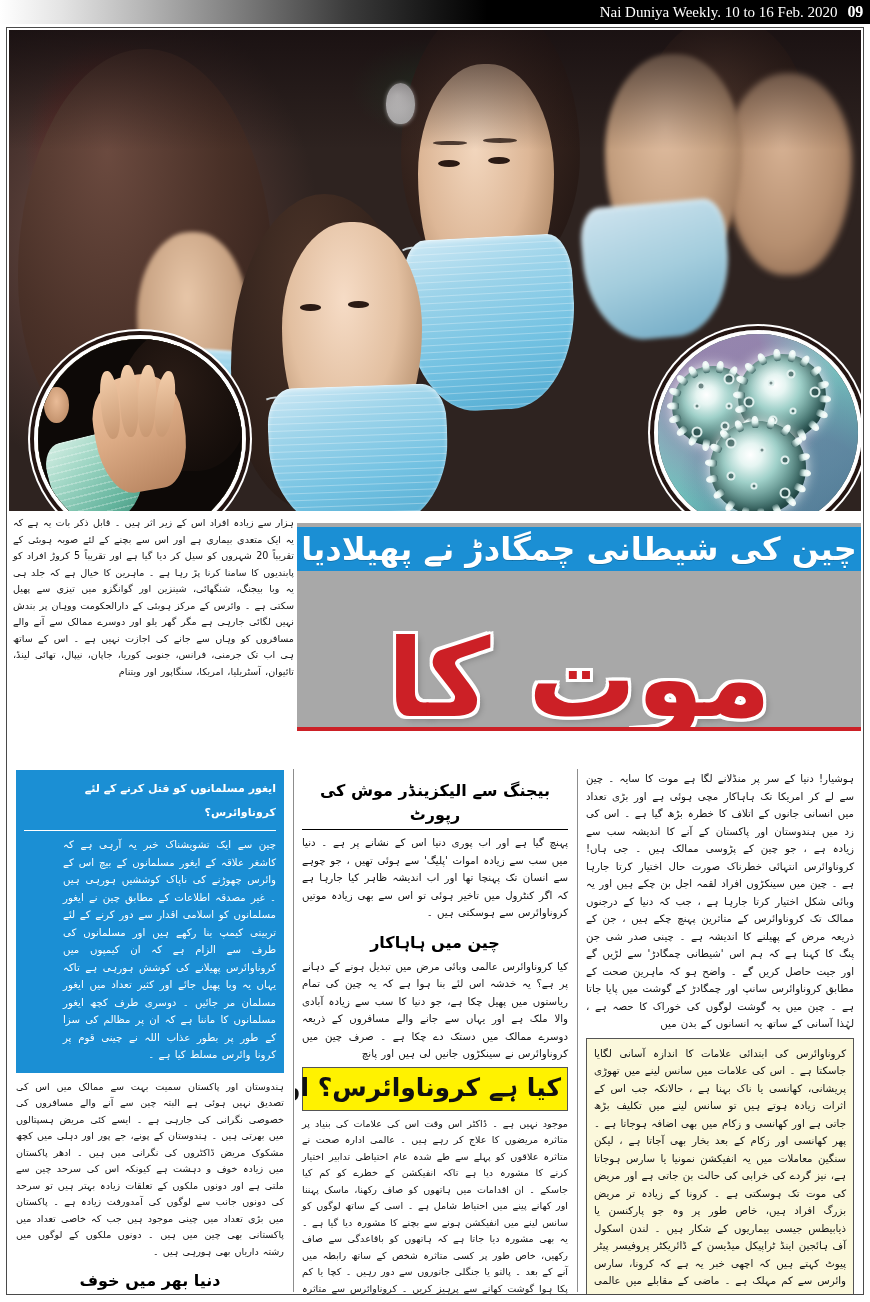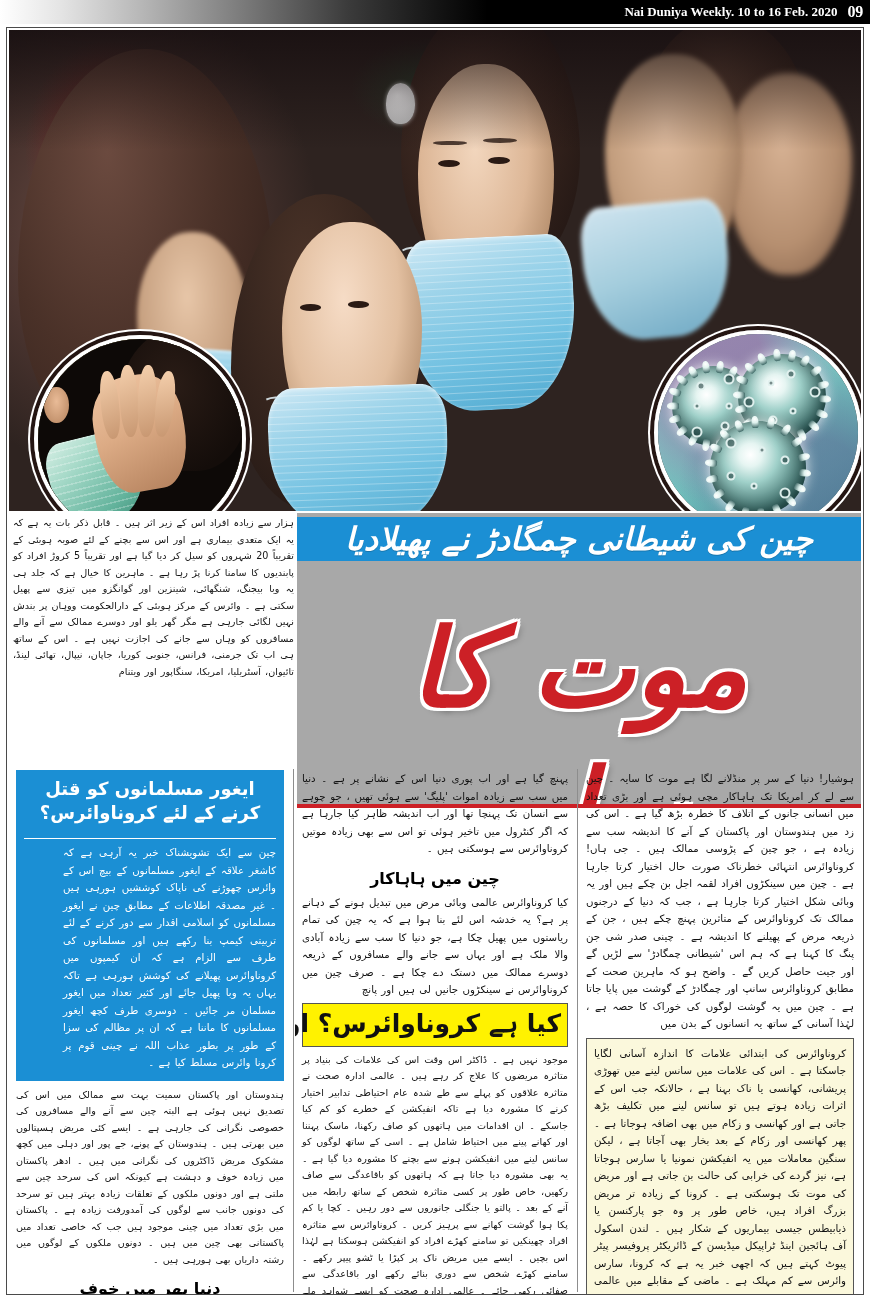--- a/index.html
+++ b/index.html
@@ -38,22 +38,22 @@
     font-family: "Liberation Serif", "DejaVu Serif", serif;
     font-weight: bold;
     font-size: 16px;
     padding: 0 7px 0 10px;
     line-height: 24px;
     letter-spacing: -0.3px;
   }
   .mast-title {
     color: #ffffff;
     font-family: "Liberation Serif", "DejaVu Serif", serif;
-    font-weight: bold;
-    font-size: 13px;
+    font-weight: normal;
+    font-size: 15px;
     line-height: 24px;
     white-space: nowrap;
   }
 
   
   .frame {
     position: absolute;
     left: 6px; top: 27px;
     width: 858px; height: 1268px;
     border: 1.5px solid #4a4a4a;
@@ -252,25 +252,24 @@
     left: 2px; top: 485px;
     width: 290px; height: 166px;
     padding: 2px 5px 0 4px;
     background: #ffffff;
     overflow: hidden;
   }
 
   
   .headline {
     position: absolute;
-    left: 290px; top: 485px;
-    width: 564px; height: 295px;
+    left: 290px; top: 495px;
+    width: 564px; height: 208px;
     background: #a8a8a8;
     overflow: hidden;
-    font-style: italic;
   }
   .hl-bar {
     position: absolute; left: 0; top: 4px;
     width: 100%; height: 44px;
     background: #1b8fd4;
     display: flex; align-items: center; justify-content: center;
   }
   .hl-bar-text {
     color: #ffffff;
     font-size: 32px;
@@ -362,26 +361,25 @@
 
   
   .bluebox {
     background: #1b8fd4;
     color: #ffffff;
     padding: 7px 8px 9px;
     margin: 0 0 6px 0;
   }
   .bluebox .bb-head {
     direction: rtl;
-    text-align: center;
-    font-size: 18px;
+    font-size: 11px;
     font-weight: bold;
     line-height: 24px;
     border-bottom: 1.6px solid #ffffff;
-    padding-bottom: 13px;
+    padding-bottom: 5px;
     margin-bottom: 5px;
     color: #ffffff;
   }
   .bluebox .urdu { color: #ffffff; margin-left: 39px; }
 
   
   .yellowbar {
     background: #fff200;
     border: 1.4px solid #555555;
     margin: 4px 0 5px 0;
@@ -582,20 +580,21 @@
 
           <div class="creambox">
             <p class="urdu">کروناوائرس کی ابتدائی علامات کا اندازہ آسانی لگایا جاسکتا ہے ۔ اس کی علامات میں سانس لینے میں تھوڑی پریشانی، کھانسی یا ناک بہنا ہے ، حالانکہ جب اس کے اثرات زیادہ ہوتے ہیں تو سانس لینے میں تکلیف بڑھ جاتی ہے اور کھانسی و زکام میں بھی اضافہ ہوجاتا ہے ۔ پھر کھانسی اور زکام کے بعد بخار بھی آجاتا ہے ، لیکن سنگین معاملات میں یہ انفیکشن نمونیا یا سارس ہوجاتا ہے، نیز گردے کی خرابی کی حالت بن جاتی ہے اور مریض کی موت تک ہوسکتی ہے ۔ کرونا کے زیادہ تر مریض بزرگ افراد ہیں، خاص طور پر وہ جو پارکنسن یا ذیابیطس جیسی بیماریوں کے شکار ہیں ۔ لندن اسکول آف ہائجین اینڈ ٹراپیکل میڈیسن کے ڈائریکٹر پروفیسر پیٹر پیوٹ کہتے ہیں کہ اچھی خبر یہ ہے کہ کرونا، سارس وائرس سے کم مہلک ہے ۔ ماضی کے مقابلے میں عالمی سطح پر زیادہ اور بہتر معلومات کا تبادلہ کیا جارہا ہے ۔ یہ اس لئے اہم ہے ، کیونکہ کوئی بھی ملک تنہا ممکنہ وبا سے نہیں لڑسکتا ۔</p>
 
           </div>
         </div>
       </div>
 
       <div class="col col-mid">
         <div class="col-inner">
+          <h2 class="sec-head rule-head">بیجنگ سے الیکزینڈر موش کی رپورٹ</h2>
           <p class="urdu">پہنچ گیا ہے اور اب پوری دنیا اس کے نشانے پر ہے ۔ دنیا میں سب سے زیادہ اموات 'پلیگ' سے ہوئی تھیں ، جو چوہے سے انسان تک پہنچا تھا اور اب اندیشہ ظاہر کیا جارہا ہے کہ اگر کنٹرول میں تاخیر ہوئی تو اس سے بھی زیادہ موتیں کروناوائرس سے ہوسکتی ہیں ۔</p>
           <h3 class="sec-head">چین میں ہاہاکار</h3>
           <p class="urdu">کیا کروناوائرس عالمی وبائی مرض میں تبدیل ہونے کے دہانے پر ہے؟ یہ خدشہ اس لئے بنا ہوا ہے کہ یہ چین کی تمام ریاستوں میں پھیل چکا ہے، جو دنیا کا سب سے زیادہ آبادی والا ملک ہے اور یہاں سے جانے والے مسافروں کے ذریعہ دوسرے ممالک میں دستک دے چکا ہے ۔ صرف چین میں کروناوائرس نے سینکڑوں جانیں لی ہیں اور پانچ</p>
 
           <div class="yellowbar">
             <span>کیا ہے کروناوائرس؟ اور اس سے کیسے بچا جاسکتا ہے؟</span>
           </div>
 
           <p class="urdu small">موجود نہیں ہے ۔ ڈاکٹر اس وقت اس کی علامات کی بنیاد پر متاثرہ مریضوں کا علاج کر رہے ہیں ۔ عالمی ادارہ صحت نے متاثرہ علاقوں کو پہلے سے طے شدہ عام احتیاطی تدابیر اختیار کرنے کا مشورہ دیا ہے تاکہ انفیکشن کے خطرے کو کم کیا جاسکے ۔ ان اقدامات میں ہاتھوں کو صاف رکھنا، ماسک پہننا اور کھانے پینے میں احتیاط شامل ہے ۔ اسی کے ساتھ لوگوں کو سانس لینے میں انفیکشن ہونے سے بچنے کا مشورہ دیا گیا ہے ۔ یہ بھی مشورہ دیا جاتا ہے کہ ہاتھوں کو باقاعدگی سے صاف رکھیں، خاص طور پر کسی متاثرہ شخص کے ساتھ رابطہ میں آنے کے بعد ۔ پالتو یا جنگلی جانوروں سے دور رہیں ۔ کچا یا کم پکا ہوا گوشت کھانے سے پرہیز کریں ۔ کروناوائرس سے متاثرہ افراد چھینکیں تو سامنے کھڑے افراد کو انفیکشن ہوسکتا ہے لہٰذا اس بچیں ۔ ایسے میں مریض ناک پر کپڑا یا ٹشو پیپر رکھے ۔ سامنے کھڑے شخص سے دوری بنائے رکھے اور باقاعدگی سے صفائی رکھی جائے ۔ عالمی ادارہ صحت کو ایسے شواہد ملے ہیں، جن میں متاثرہ افراد کے قریبی یا اس کی دیکھ ریکھ کرنے والے کو بھی انفیکشن ہوا ہے تاہم ابھی تک باہر والے افراد کو انفیکشن کا کوئی واضح ثبوت نہیں ملا ہے ۔</p>
         </div>

